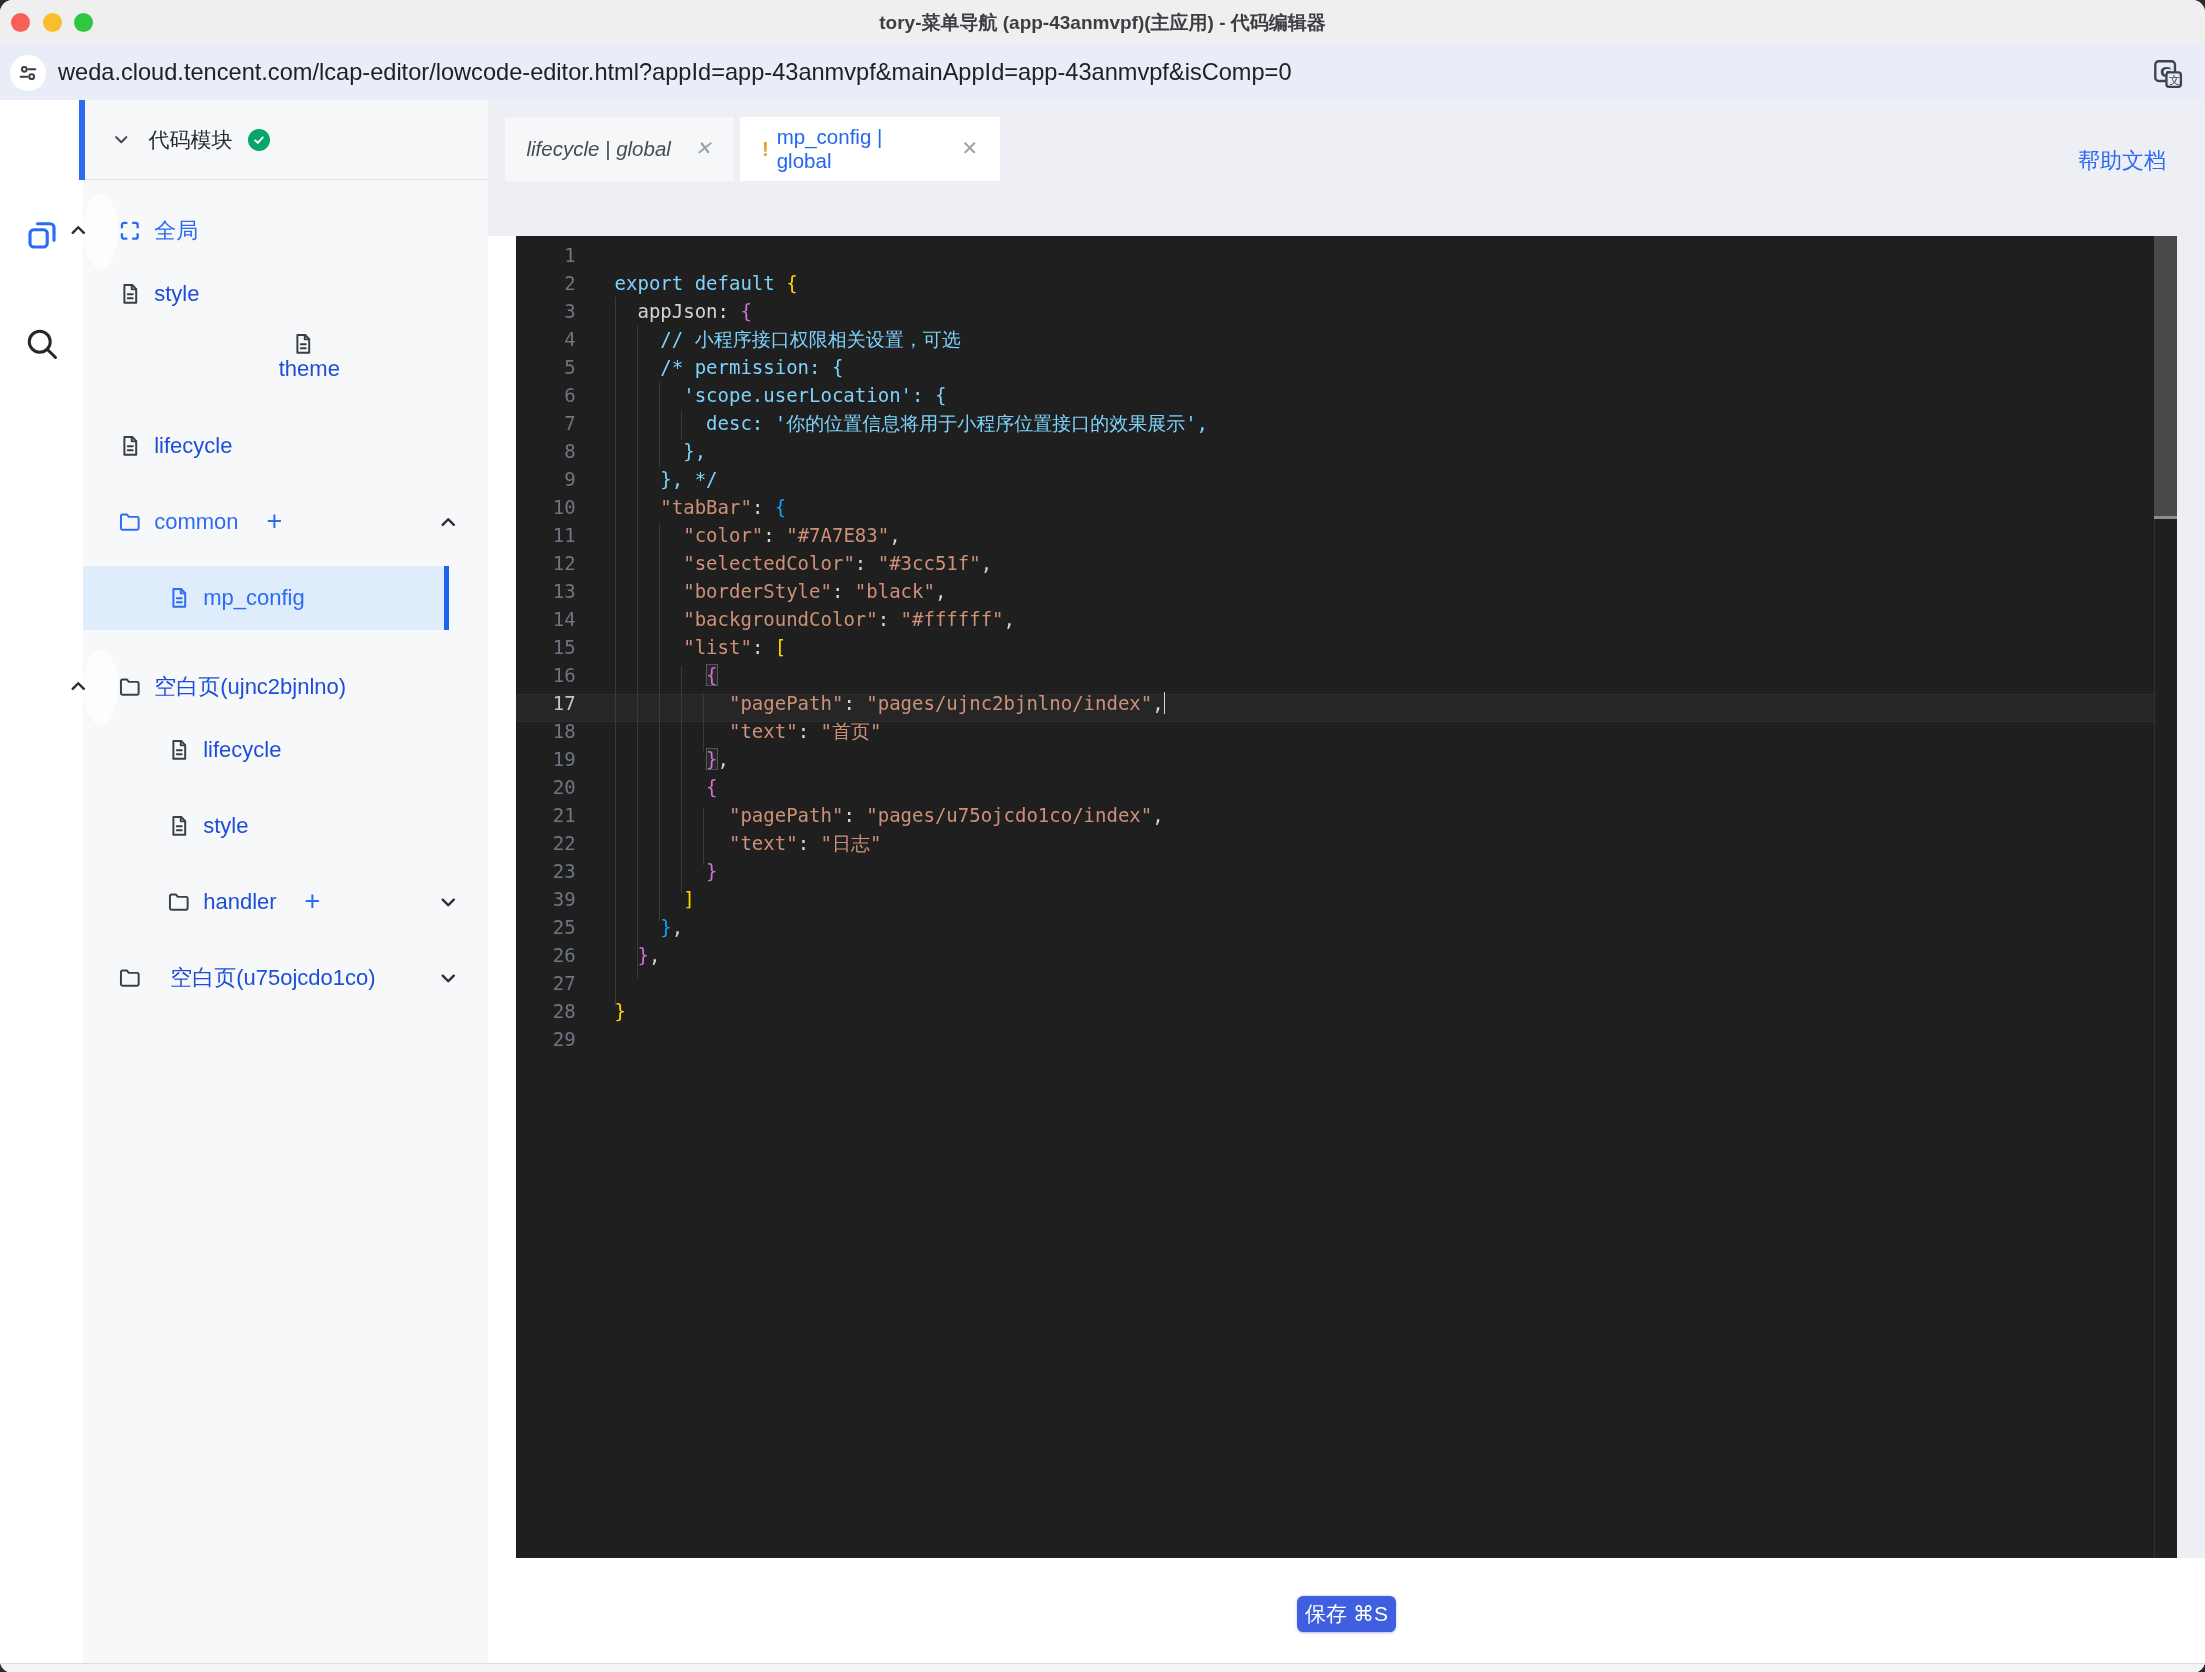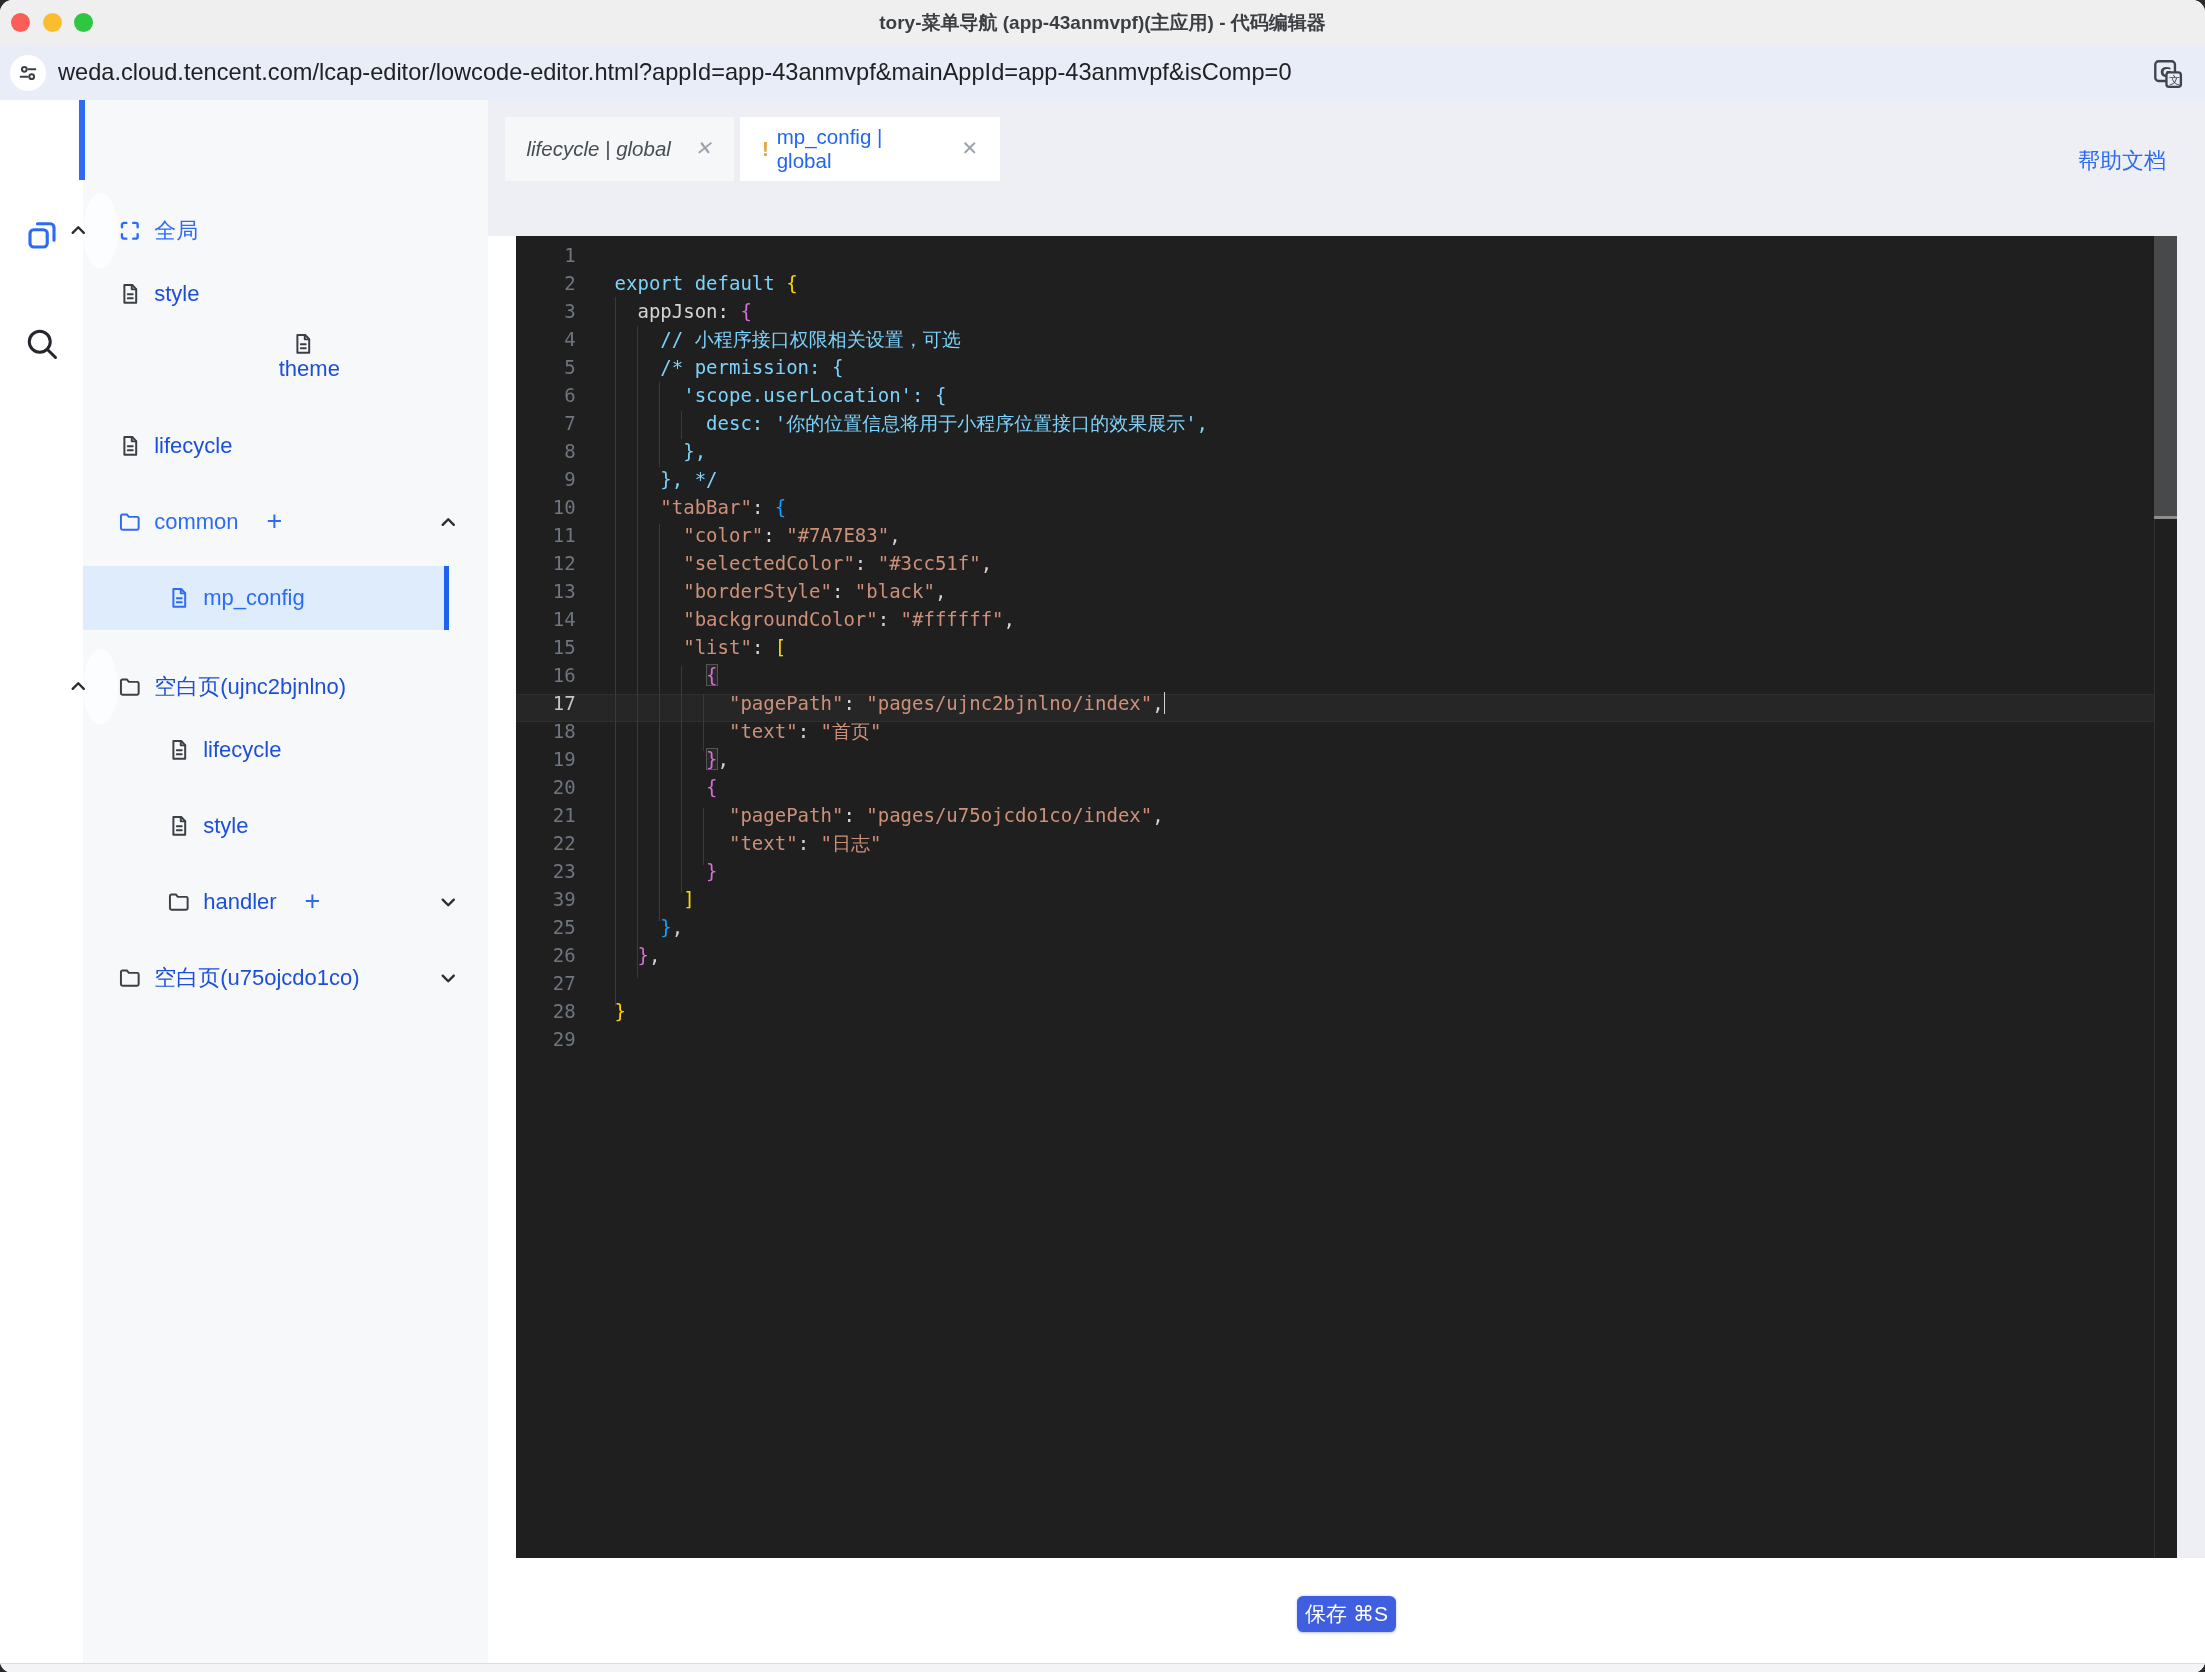--- a/index.html
+++ b/index.html
@@ -124,20 +124,31 @@
       <rect x="4" y="8.5" width="11.5" height="11.5" rx="2.5"></rect>
     </svg>
     <svg class="rail-ic search" viewBox="0 0 24 24" fill="none" stroke="currentColor" stroke-width="2" stroke-linecap="round">
       <circle cx="10.5" cy="10.5" r="7"></circle>
         <line x1="15.8" y1="15.8" x2="21" y2="21"></line>
     </svg>
   </div>
   <div class="rail-active-bar"></div>
 
   <div class="sidebar">
+    <div class="sb-header">
+      <svg class="chev" viewBox="0 0 24 24" fill="none" stroke="currentColor" stroke-width="2.4" stroke-linecap="round" stroke-linejoin="round">
+          <polyline points="6 9.5 12 15.5 18 9.5"></polyline>
+        </svg>
+      <span class="sb-title">代码模块</span>
+      <span class="badge">
+        <svg viewBox="0 0 24 24" fill="none" stroke="#ffffff" stroke-width="3.2" stroke-linecap="round" stroke-linejoin="round">
+            <polyline points="5.5 12.5 10 17 18.5 7.5"></polyline>
+          </svg>
+      </span>
+    </div>
     <div class="tree" id="tree">
         <div class="trow blue light" style="padding-left: 35px;">
           <span class="t-ic"><svg viewBox="0 0 24 24" fill="none" stroke="currentColor" stroke-width="2.4" stroke-linecap="round" stroke-linejoin="round">
               <path d="M4 8.5V6a2 2 0 0 1 2-2h2.5"></path>
               <path d="M15.5 4H18a2 2 0 0 1 2 2v2.5"></path>
               <path d="M20 15.5V18a2 2 0 0 1-2 2h-2.5"></path>
               <path d="M8.5 20H6a2 2 0 0 1-2-2v-2.5"></path>
             </svg></span>
           <span class="t-label">全局</span>
           <span class="t-chev"><svg viewBox="0 0 24 24" fill="none" stroke="currentColor" stroke-width="2.8" stroke-linecap="round" stroke-linejoin="round">
@@ -214,21 +225,21 @@
         <div class="trow" style="padding-left: 84px;">
           <span class="t-ic"><svg viewBox="0 0 24 24" fill="none" stroke="currentColor" stroke-width="2" stroke-linecap="round" stroke-linejoin="round">
               <path d="M3 7.5V6a1.5 1.5 0 0 1 1.5-1.5H9l2 2.5h8.5A1.5 1.5 0 0 1 21 8.5v10a1.5 1.5 0 0 1-1.5 1.5h-15A1.5 1.5 0 0 1 3 18.5z"></path>
             </svg></span>
           <span class="t-label">handler</span>
           <span class="t-plus">+</span>
           <span class="t-chev"><svg viewBox="0 0 24 24" fill="none" stroke="currentColor" stroke-width="2.8" stroke-linecap="round" stroke-linejoin="round">
               <polyline points="5.5 9 12 15.5 18.5 9"></polyline>
             </svg></span>
         </div>
-        <div class="trow" style="padding-left: 35px;">
+        <div class="trow" style="padding-left: 35px; gap: 16px;">
           <span class="t-ic"><svg viewBox="0 0 24 24" fill="none" stroke="currentColor" stroke-width="2" stroke-linecap="round" stroke-linejoin="round">
               <path d="M3 7.5V6a1.5 1.5 0 0 1 1.5-1.5H9l2 2.5h8.5A1.5 1.5 0 0 1 21 8.5v10a1.5 1.5 0 0 1-1.5 1.5h-15A1.5 1.5 0 0 1 3 18.5z"></path>
             </svg></span>
           <span class="t-label">空白页(u75ojcdo1co)</span>
           <span class="t-chev"><svg viewBox="0 0 24 24" fill="none" stroke="currentColor" stroke-width="2.8" stroke-linecap="round" stroke-linejoin="round">
               <polyline points="5.5 9 12 15.5 18.5 9"></polyline>
             </svg></span>
         </div>
       </div>
   </div>

